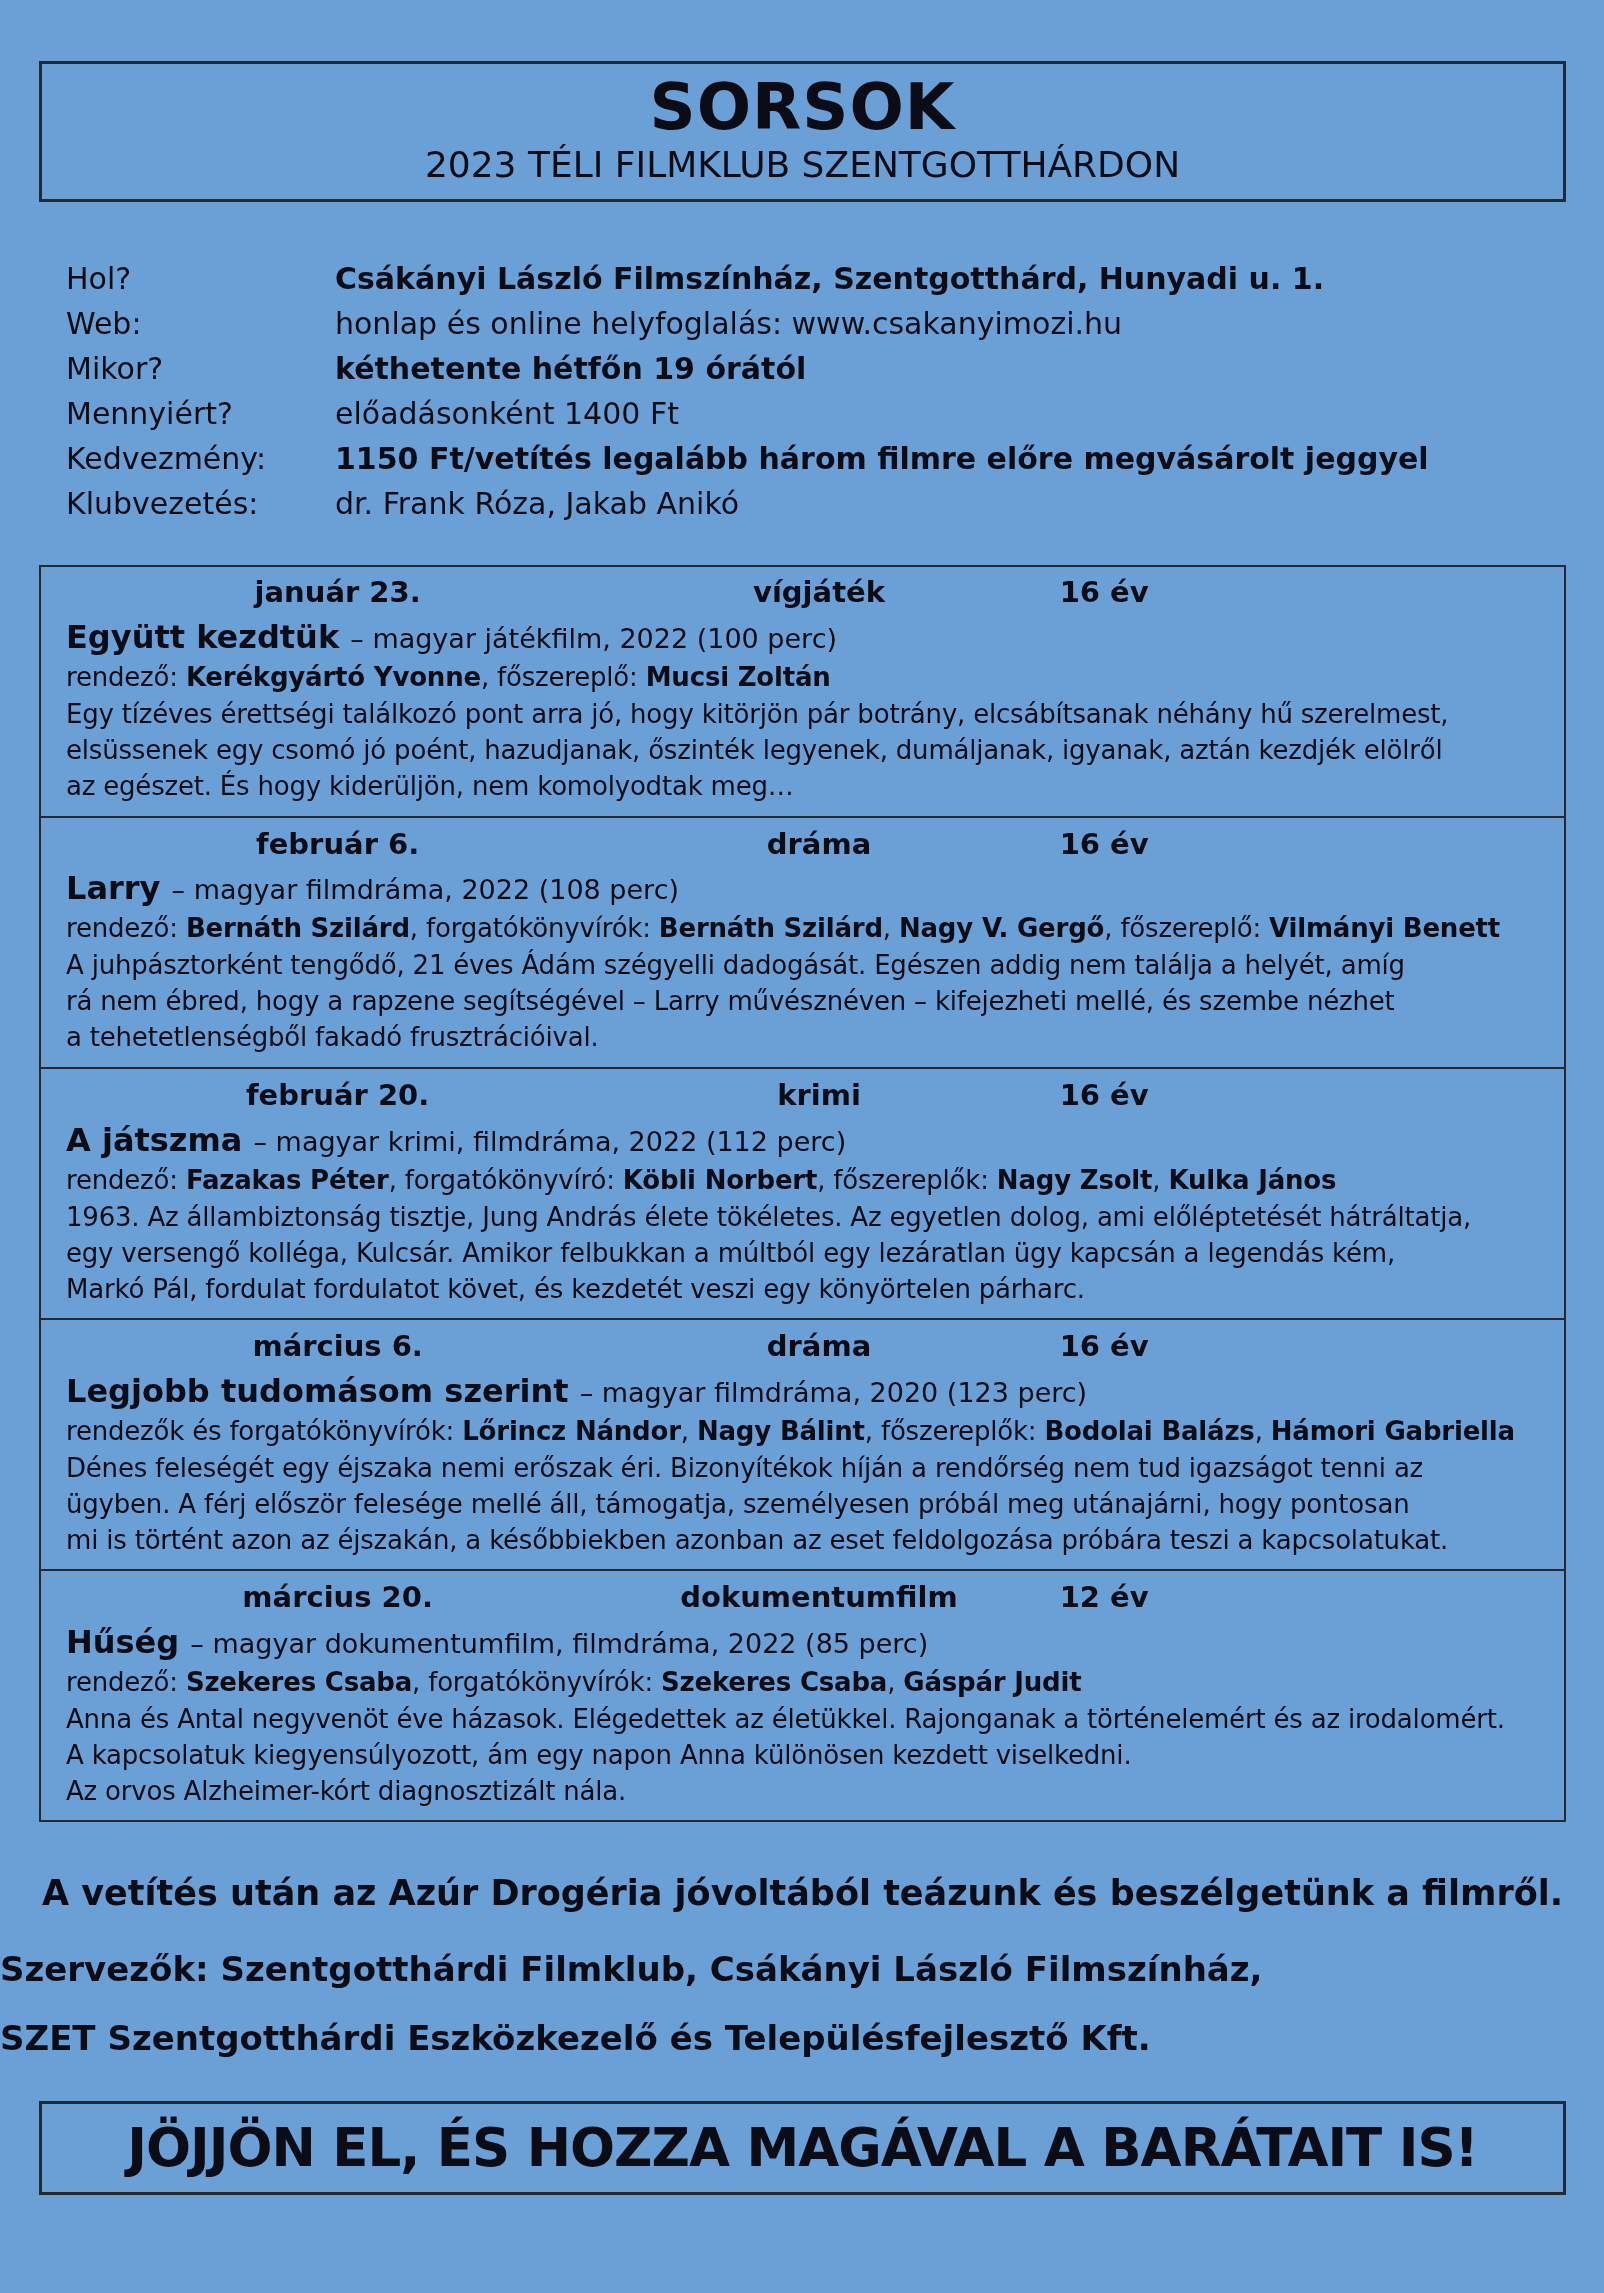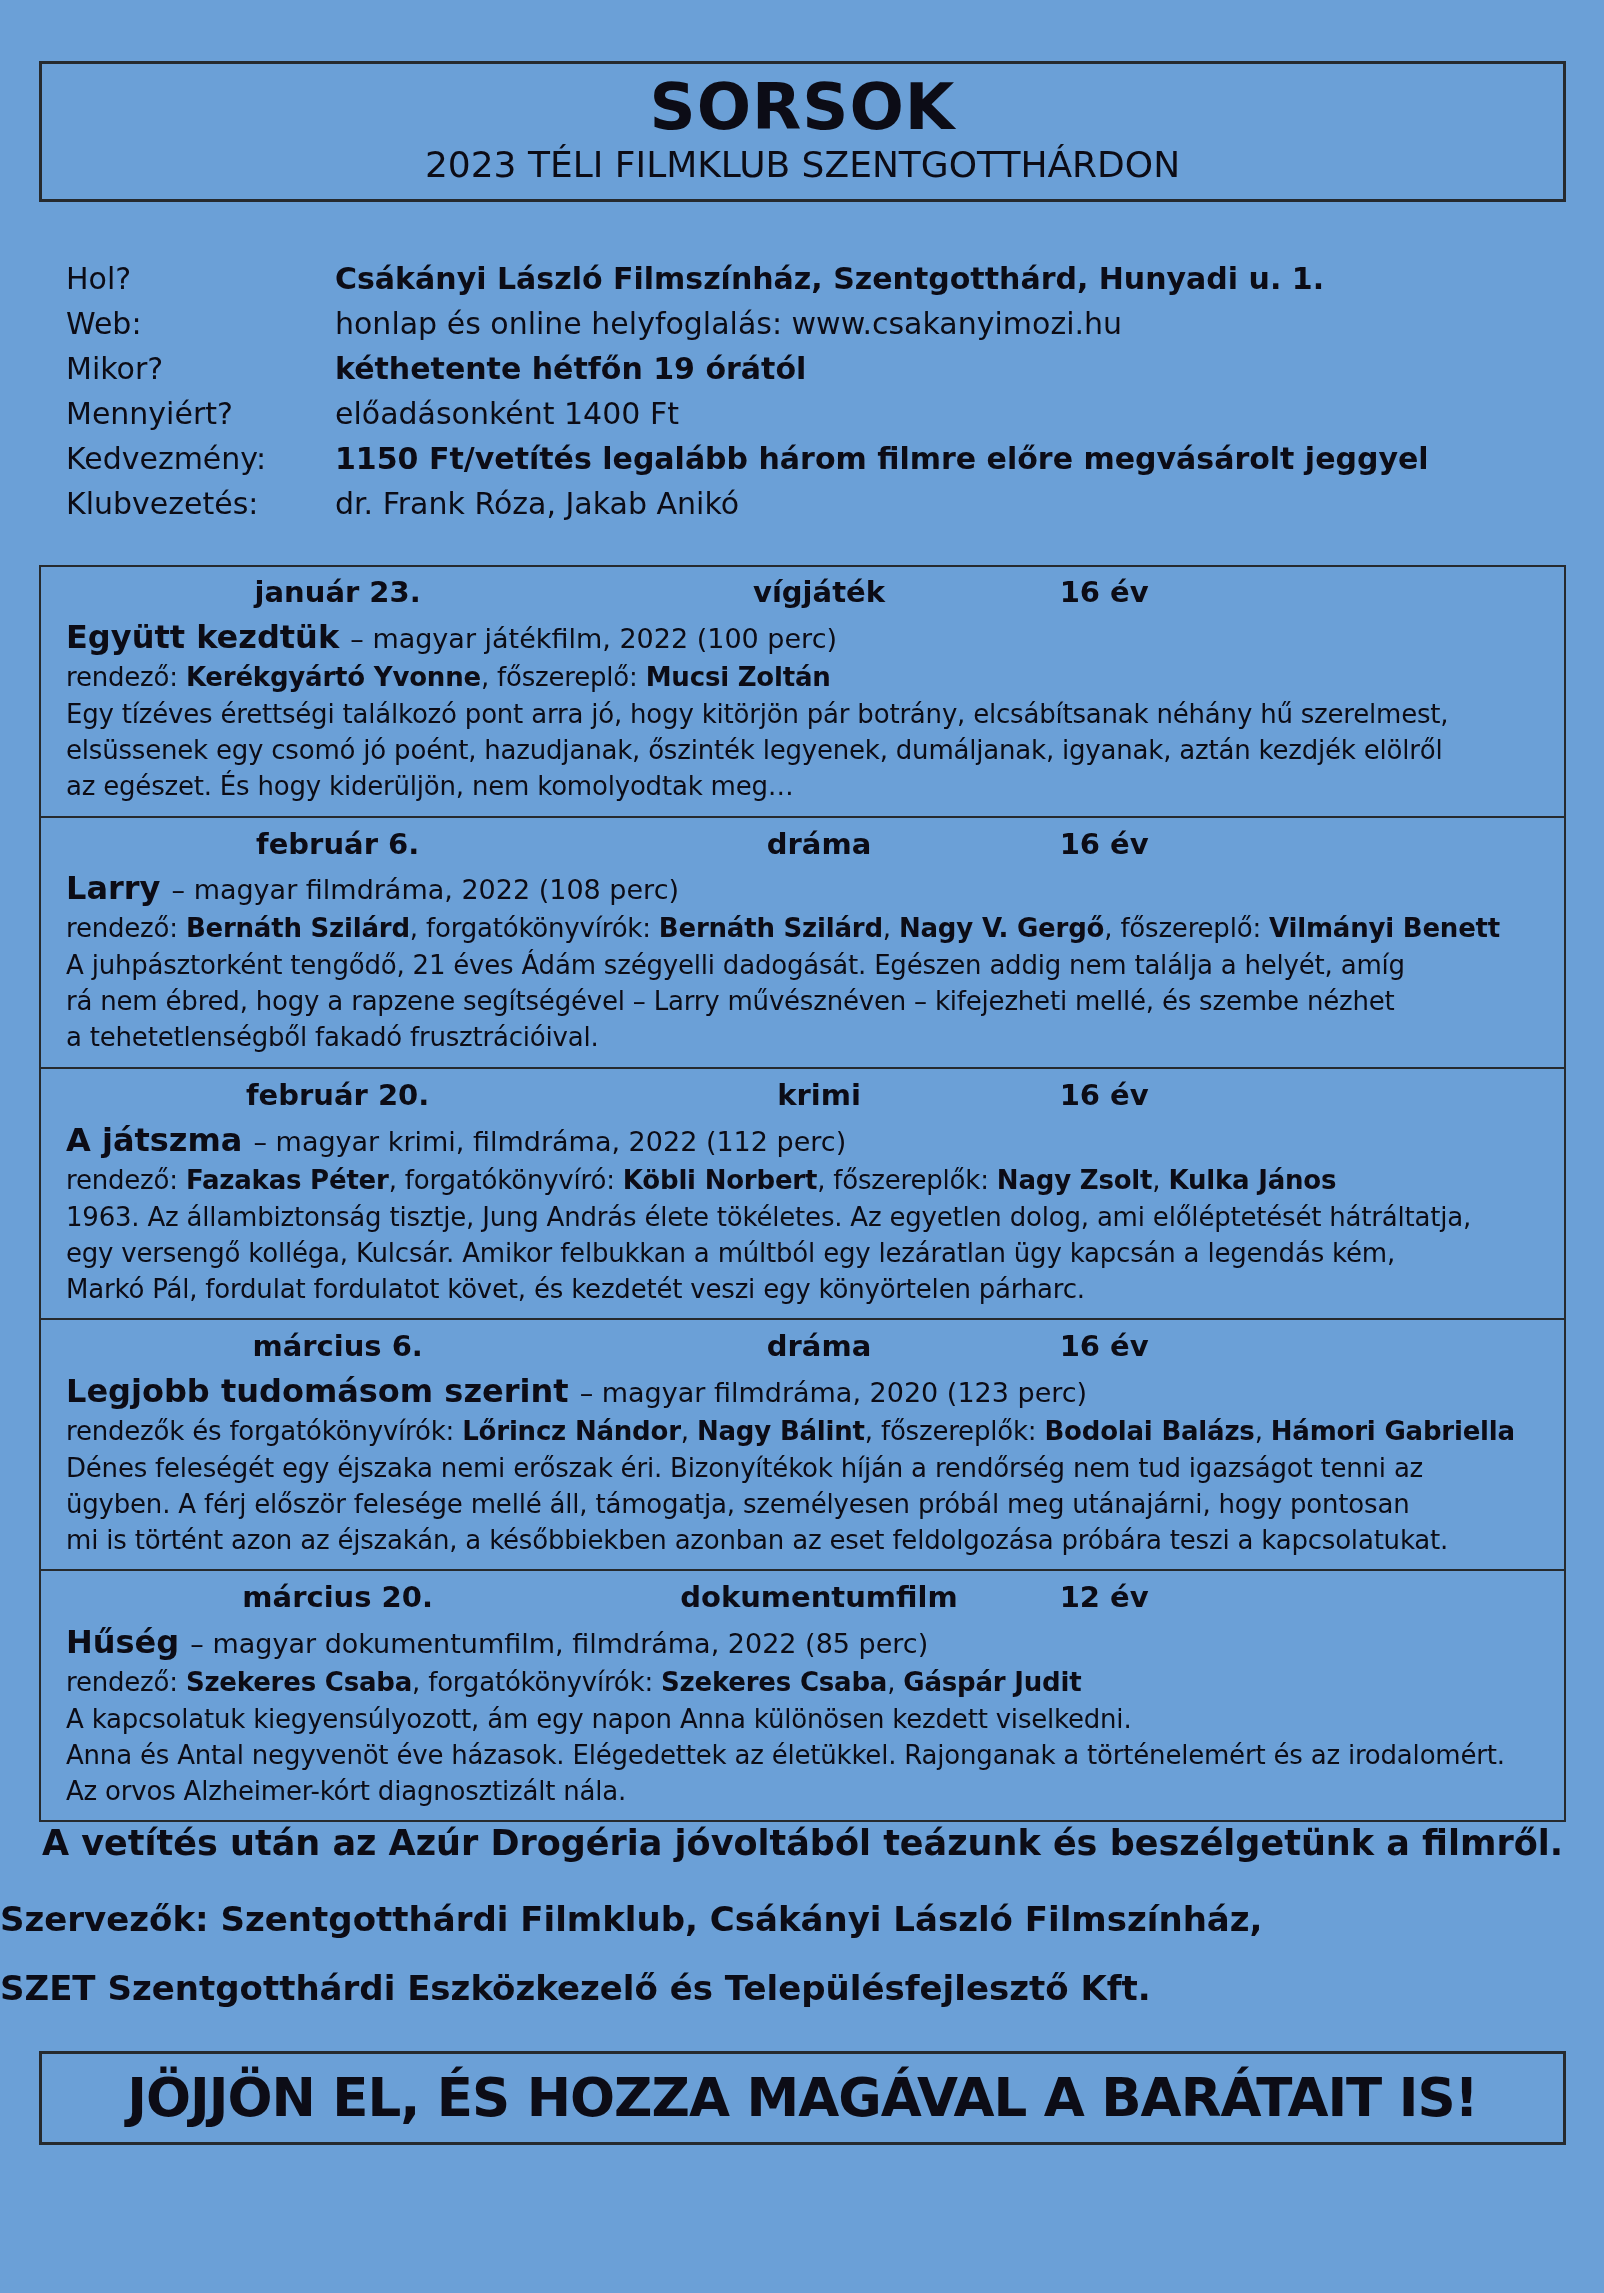--- a/index.html
+++ b/index.html
@@ -40,21 +40,21 @@
   .film-date  { flex:1 1 0; text-align:center;margin-left:31px; }
   .film-genre { flex:1 1 0; text-align:center; }
   .film-age   { flex:1 1 0; text-align:left; }
   .film-title-line { margin-top:5.8px; font-size:27px; line-height:41px; white-space:nowrap; }
   .film-title { font-size:32px; font-weight:bold; }
   .film-credits { font-size:26px; line-height:37px; white-space:nowrap; letter-spacing:-0.2px; }
   .desc-line { font-size:26px; line-height:36px; white-space:nowrap; letter-spacing:-0.2px; }
 
   
   .azur {
-    text-align:center;
+    margin-top:50px; text-align:center;
     font-size:35px; font-weight:bold; line-height:43px; white-space:nowrap;
   }
   .org-line {
     text-align:left; font-size:34px; font-weight:bold; line-height:43px; white-space:nowrap;
   }
   .org-line.first { margin-top:33px; }
   .org-line.second { margin-top:26px; }
 
   .banner-box {
     margin:41px 39px 0 39px;
@@ -184,22 +184,22 @@
       <div class="film-date">március 20.</div>
       <div class="film-genre">dokumentumfilm</div>
       <div class="film-age">12 év</div>
     </div>
     <div class="film-title-line">
       <span class="film-title">Hűség </span>
       <span class="film-meta">– magyar dokumentumfilm, filmdráma, 2022 (85 perc)</span>
     </div>
     <div class="film-credits"><span>rendező: </span><span class="b">Szekeres Csaba</span><span>, forgatókönyvírók: </span><span class="b">Szekeres Csaba</span><span>, </span><span class="b">Gáspár Judit</span></div>
     <div class="film-desc">
+          <div class="desc-line">Anna és Antal negyvenöt éve házasok. Elégedettek az életükkel. Rajonganak a történelemért és az irodalomért.</div>
           <div class="desc-line">A kapcsolatuk kiegyensúlyozott, ám egy napon Anna különösen kezdett viselkedni.</div>
-          <div class="desc-line">Anna és Antal negyvenöt éve házasok. Elégedettek az életükkel. Rajonganak a történelemért és az irodalomért.</div>
           <div class="desc-line">Az orvos Alzheimer-kórt diagnosztizált nála.</div>
         </div>
   </div>
 </div>
 
   <div class="azur">A vetítés után az Azúr Drogéria jóvoltából teázunk és beszélgetünk a filmről.</div>
   <div class="org-line first">Szervezők: Szentgotthárdi Filmklub, Csákányi László Filmszínház,</div>
   <div class="org-line second">SZET Szentgotthárdi Eszközkezelő és Településfejlesztő Kft.</div>
 
   <div class="banner-box">

